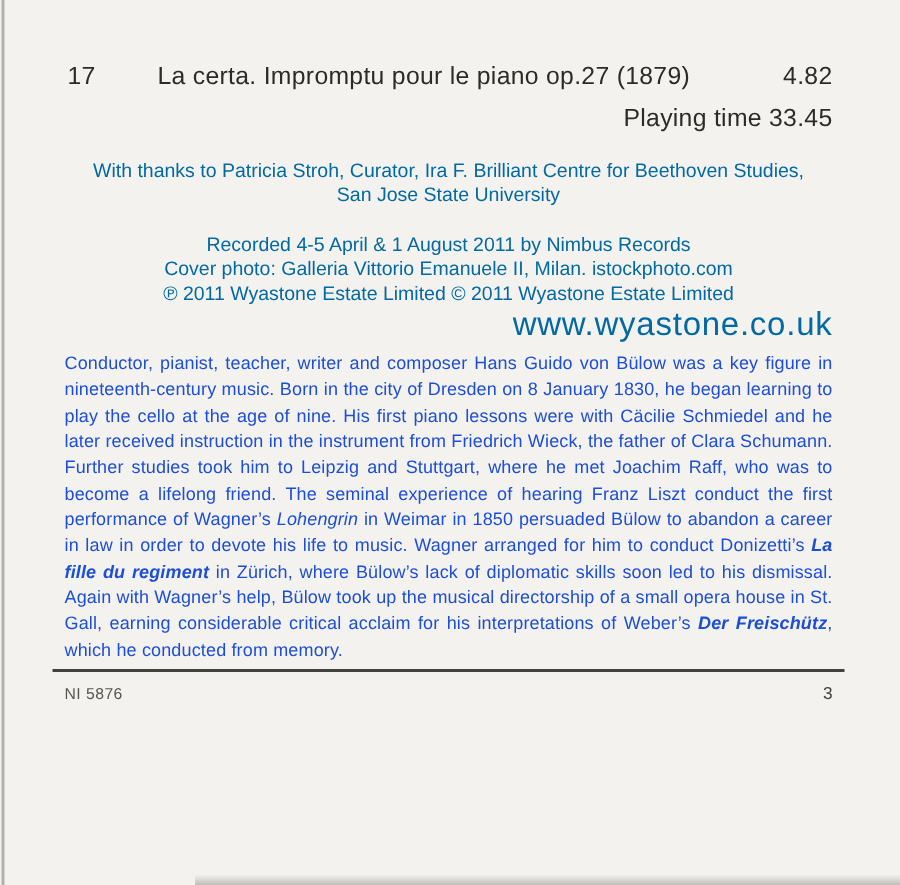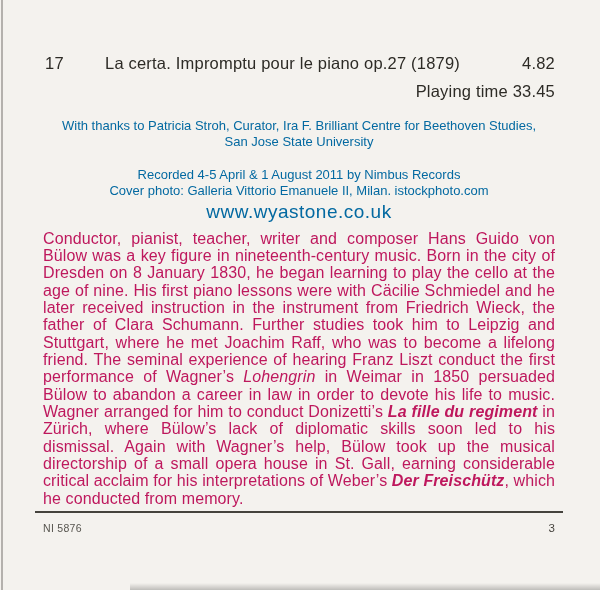--- a/index.html
+++ b/index.html
@@ -16,21 +16,21 @@
   .edge-left {
     position: absolute; left: 1px; top: 0; width: 2px; height: 100%;
     background: rgba(60,58,52,0.35);
   }
   .edge-bottom {
     position: absolute; left: 130px; right: 0; bottom: 0; height: 7px;
     background: linear-gradient(to bottom, rgba(0,0,0,0), rgba(0,0,0,0.22));
   }
   .page {
     position: relative;
-    padding: 12px 45px 0 43px;
+    padding: 0 45px 0 43px;
     height: 100%;
     box-sizing: border-box;
   }
   
   .tracklist { padding-top: 42px; }
   .track-row {
     display: flex;
     align-items: flex-start;
     font-size: 16.5px;
     line-height: 19px;
@@ -50,32 +50,33 @@
   
   .credits {
     margin-top: 17px;
     text-align: center;
     font-size: 13px;
     line-height: 16.4px;
     color: #0369a1;
   }
   .credits .block-gap { height: 16px; }
   .credits .website {
-    font-size: 19px;
+    font-size: 22px;
     line-height: 23px;
     letter-spacing: 0.5px;
+    text-align: right;
   }
   
   .bio {
     margin: 7px 0 0 0;
-    font-size: 16px;
+    font-size: 12px;
     line-height: 17.35px;
     text-align: justify;
     letter-spacing: 0.1px;
-    color: #be185d;
+    color: #1d4ed8;
   }
   .run-normal { font-style: normal; }
   .run-italic { font-style: italic; }
   .run-bold-italic { font-style: italic; font-weight: bold; }
   
   .footer-rule {
     margin: 4px -8px 0 -8px;
     height: 2px;
     background: #45433d;
     border: none;
@@ -108,20 +109,21 @@
 
     <div class="playing-time">Playing time 33.45</div>
   </div>
 
   <div class="credits">
     <div>With thanks to Patricia Stroh, Curator, Ira F. Brilliant Centre for Beethoven Studies,</div>
     <div>San Jose State University</div>
     <div class="block-gap"></div>
     <div>Recorded 4-5 April &amp; 1 August 2011 by Nimbus Records</div>
     <div>Cover photo: Galleria Vittorio Emanuele II, Milan. istockphoto.com</div>
+    <div>℗ 2011 Wyastone Estate Limited © 2011 Wyastone Estate Limited</div>
     <div class="website">www.wyastone.co.uk</div>
   </div>
 
   <p class="bio"><span class="run-normal">Conductor, pianist, teacher, writer and composer Hans Guido von Bülow was a key figure in nineteenth-century music. Born in the city of Dresden on 8 January 1830, he began learning to play the cello at the age of nine. His first piano lessons were with Cäcilie Schmiedel and he later received instruction in the instrument from Friedrich Wieck, the father of Clara Schumann. Further studies took him to Leipzig and Stuttgart, where he met Joachim Raff, who was to become a lifelong friend. The seminal experience of hearing Franz Liszt conduct the first performance of Wagner’s </span><span class="run-italic">Lohengrin</span><span class="run-normal"> in Weimar in 1850 persuaded Bülow to abandon a career in law in order to devote his life to music. Wagner arranged for him to conduct Donizetti’s </span><span class="run-bold-italic">La fille du regiment</span><span class="run-normal"> in Zürich, where Bülow’s lack of diplomatic skills soon led to his dismissal. Again with Wagner’s help, Bülow took up the musical directorship of a small opera house in St. Gall, earning considerable critical acclaim for his interpretations of Weber’s </span><span class="run-bold-italic">Der Freischütz</span><span class="run-normal">, which he conducted from memory.</span></p>
 
   <div class="footer-rule"></div>
 
   <div class="footer">
     <span class="catalog-number">NI 5876</span>
     <span class="page-number">3</span>

